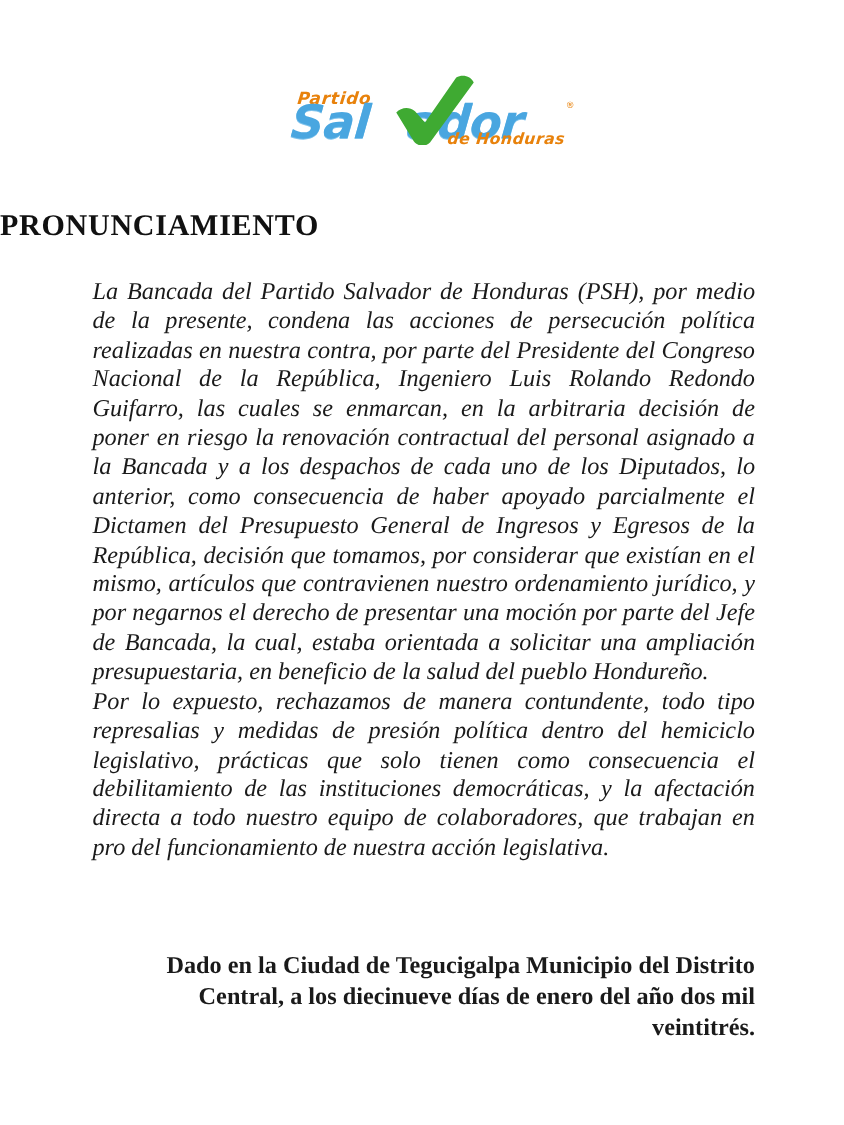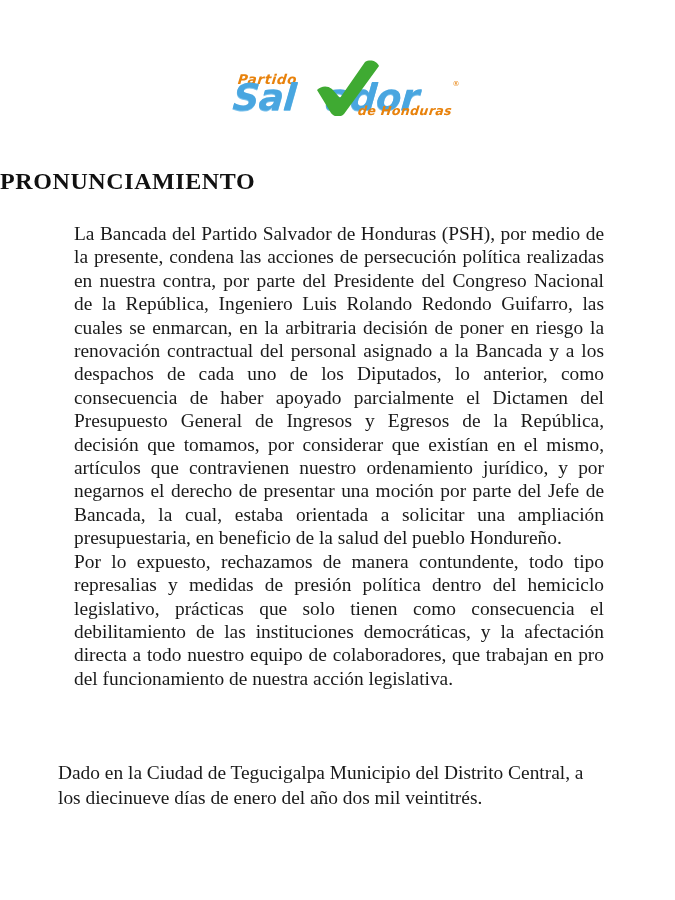--- a/index.html
+++ b/index.html
@@ -122,32 +122,34 @@
   }
   .para {
     margin: 0;
     text-align: justify;
     text-justify: inter-word;
     font-family: "Liberation Serif", serif;
     font-size: 19.4px;
     line-height: 23.4px;
     color: #1a1a1a;
     hyphens: none;
+    font-style: italic;
   }
   .para.last-line-left {
     text-align-last: left;
   }
 
   
   .closing-block {
     position: absolute;
-    left: 58px;
+    left: 74px;
     top: 760px;
     width: 530px;
-    text-align: left;
+    text-align: right;
+    font-weight: bold;
   }
   .closing {
     margin: 0;
     font-family: "Liberation Serif", serif;
     font-size: 19.4px;
     line-height: 25px;
     color: #1a1a1a;
   }
 </style>
 </head>

